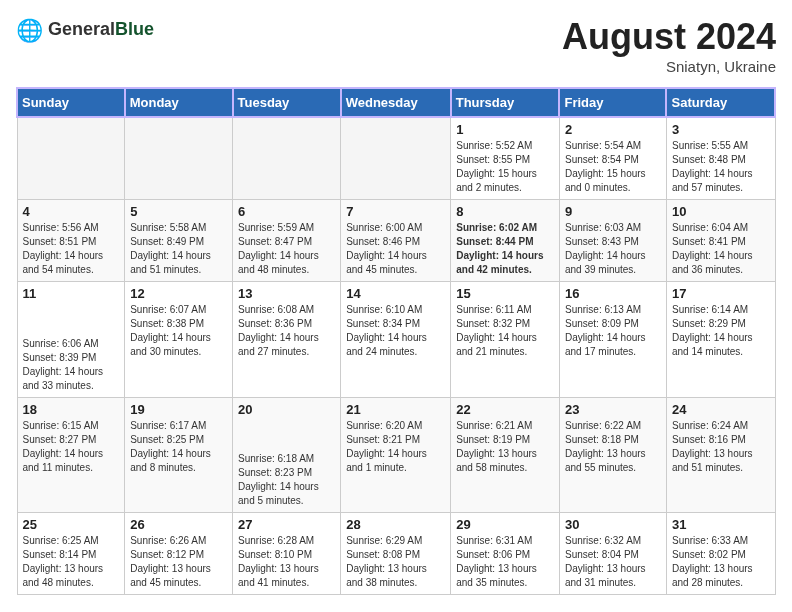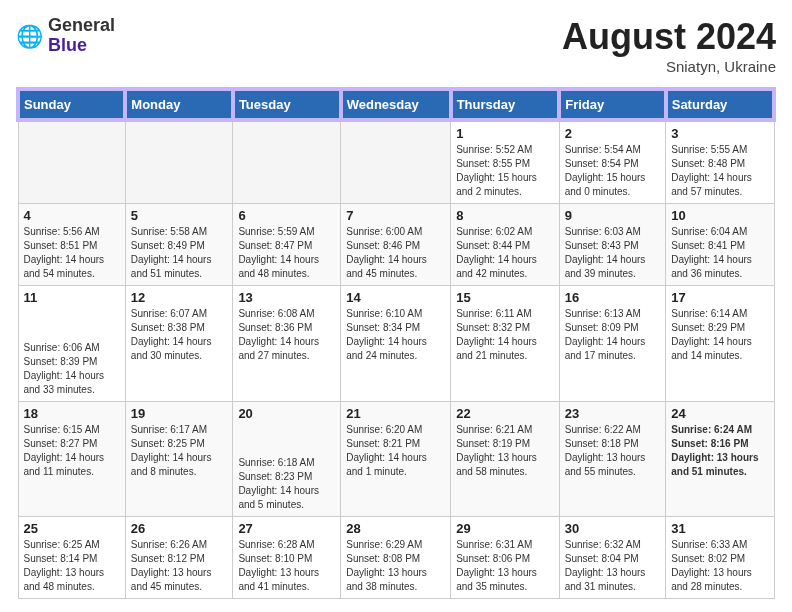--- a/index.html
+++ b/index.html
@@ -15,27 +15,27 @@
       justify-content: space-between;
       align-items: flex-start;
       margin-bottom: 12px;
     }
     .logo {
       display: flex;
       align-items: center;
     }
     .logo-text {
       display: flex;
-      flex-direction: column;
+      flex-direction: row;
       font-size: 18px;
       font-weight: bold;
       line-height: 1.1;
     }
     .logo-text span:first-child { color: #333; }
-    .logo-text span:last-child { color: #4c1d95; }
+    .logo-text span:last-child { color: #14532d; }
     .logo-icon {
       width: 28px;
       height: 28px;
       margin-right: 4px;
     }
     .title-block {
       text-align: right;
     }
     .title-block .month-year {
       font-size: 36px;
@@ -51,21 +51,21 @@
       border-collapse: collapse;
       font-size: 11px;
     }
     .calendar th {
       background: #2a6ab5;
       color: #fff;
       padding: 6px 4px;
       text-align: left;
       font-size: 13px;
       font-weight: bold;
-      border: 4px solid #c4b5fd;
+      border: 2px solid #c4b5fd;
     }
     .calendar td {
       border: 1px solid #ccc;
       vertical-align: top;
       padding: 4px 5px;
       width: 113px;
       min-height: 90px;
       background: #fff;
     }
     .calendar td.empty {
@@ -162,21 +162,21 @@
 Daylight: 14 hours and 48 minutes.</div>
         </td>
         <td>
           <div class="day-number">7</div>
           <div class="day-info" style="white-space: pre-line;">Sunrise: 6:00 AM
 Sunset: 8:46 PM
 Daylight: 14 hours and 45 minutes.</div>
         </td>
         <td>
           <div class="day-number">8</div>
-          <div class="day-info" style="white-space: pre-line;">Sunrise: 6:02 AM
+          <div class="day-info" style="white-space: pre-line; font-weight: bold;">Sunrise: 6:02 AM
 Sunset: 8:44 PM
 Daylight: 14 hours and 42 minutes.</div>
         </td>
         <td>
           <div class="day-number">9</div>
           <div class="day-info" style="white-space: pre-line;">Sunrise: 6:03 AM
 Sunset: 8:43 PM
 Daylight: 14 hours and 39 minutes.</div>
         </td>
         <td>
@@ -262,21 +262,21 @@
 Daylight: 13 hours and 58 minutes.</div>
         </td>
         <td>
           <div class="day-number">23</div>
           <div class="day-info" style="white-space: pre-line;">Sunrise: 6:22 AM
 Sunset: 8:18 PM
 Daylight: 13 hours and 55 minutes.</div>
         </td>
         <td>
           <div class="day-number">24</div>
-          <div class="day-info" style="white-space: pre-line; font-weight: bold;">Sunrise: 6:24 AM
+          <div class="day-info" style="white-space: pre-line;">Sunrise: 6:24 AM
 Sunset: 8:16 PM
 Daylight: 13 hours and 51 minutes.</div>
         </td>
       </tr>
       <tr>
         <td>
           <div class="day-number">25</div>
           <div class="day-info" style="white-space: pre-line;">Sunrise: 6:25 AM
 Sunset: 8:14 PM
 Daylight: 13 hours and 48 minutes.</div>

